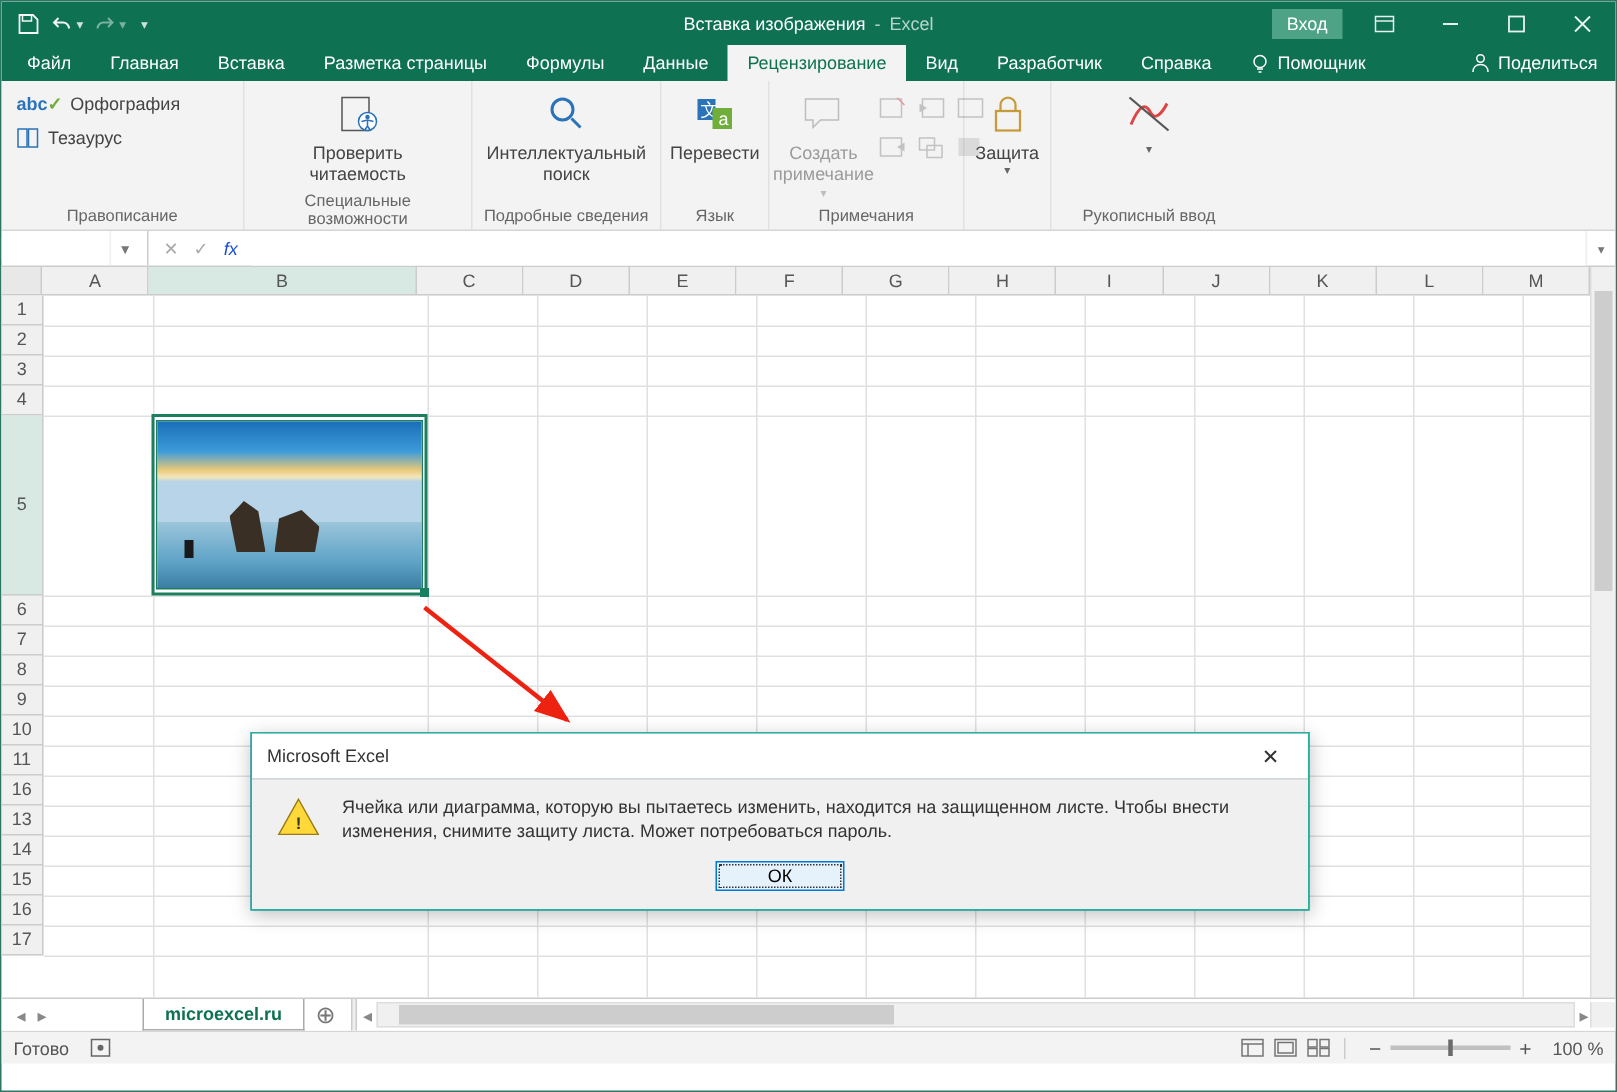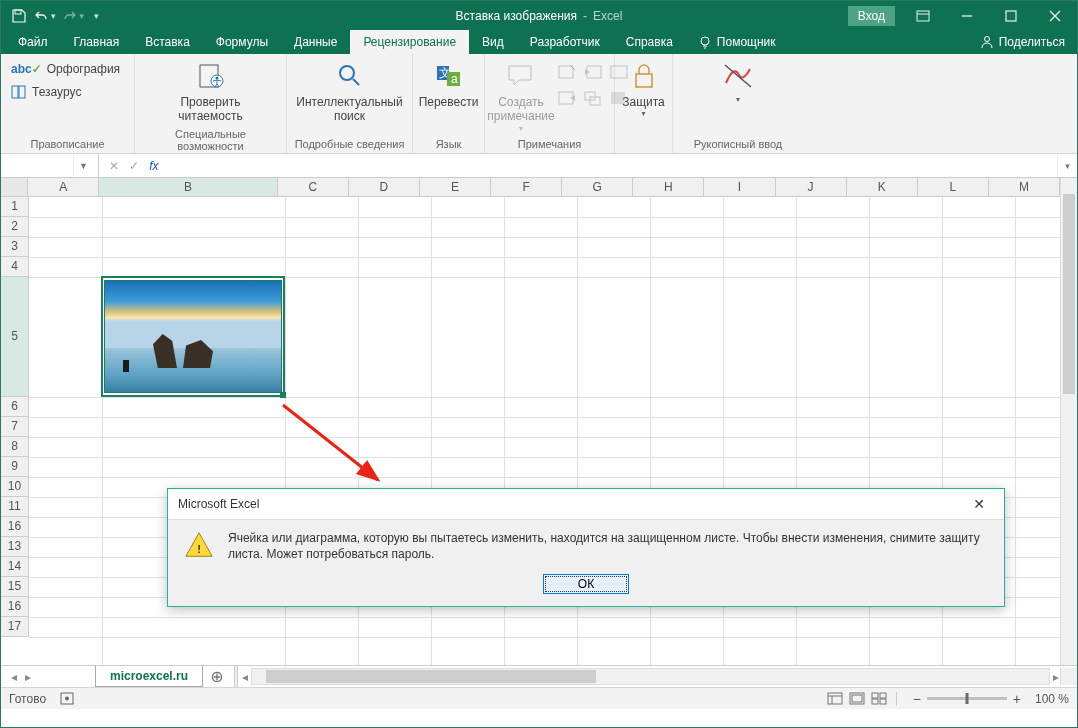--- a/index.html
+++ b/index.html
@@ -66,21 +66,21 @@
 .tab-div{width:4px;height:100%;border-left:1px solid #ccc;border-right:1px solid #ccc;background:#eee;margin:0 3px}
 .hscroll-track{flex:1;background:#f0f0f0;height:17px;margin:0 2px;position:relative;border:1px solid #ddd}
 .hscroll-track .thumb{position:absolute;left:14px;top:1px;bottom:1px;width:330px;background:#cdcdcd}
 .corner{width:17px;height:17px;background:#f0f0f0;border-left:1px solid #ddd}
 .statusbar{height:22px;background:#f3f3f3;border-top:1px solid #d5d5d5;display:flex;align-items:center;padding:0 8px;color:#555;font-size:11px}
 .statusbar .spacer{flex:1}
 .view-btn{width:22px;height:18px;display:flex;align-items:center;justify-content:center;color:#555;opacity:.8}
 .zoom{display:flex;align-items:center;gap:6px;margin-left:10px}
 .zoom-track{width:80px;height:3px;background:#c0c0c0;position:relative}
 .zoom-thumb{position:absolute;left:50%;top:-4px;width:3px;height:11px;background:#6b6b6b;transform:translateX(-50%)}
-.dialog{position:absolute;border:1px solid #27b39a;background:#0369a1;box-shadow:0 3px 12px rgba(0,0,0,.25);left:166px;top:487px;width:838px}
+.dialog{position:absolute;border:1px solid #27b39a;background:#0369a1;box-shadow:0 3px 12px rgba(0,0,0,.25);left:166px;top:487px;width:706px}
 .dlg-title{height:30px;display:flex;align-items:center;padding:0 10px;font-size:12px;color:#333;background:#fff}
 .dlg-close{margin-left:auto;width:30px;text-align:center;font-size:14px}
 .dlg-body{padding:10px 16px 4px;background:#f0f0f0;display:flex;gap:14px;border-top:1px solid #ddd}
 .warn-ico{width:30px;height:30px;flex-shrink:0}
 .dlg-text{color:#333;line-height:1.35;font-size:12px}
 .dlg-foot{background:#f0f0f0;padding:8px 0 12px;text-align:center}
 .ok-btn{display:inline-block;min-width:86px;padding:2px 0;border:1px solid #0078d7;background:#e5f1fb;text-align:center;outline:1px dotted #333;outline-offset:-3px}
 .arrow{position:absolute;pointer-events:none}
 svg{display:block}
 </style>
@@ -137,20 +137,21 @@
           <path d="M1 1l10 10M11 1L1 11" stroke="#fff" stroke-width="1.3"></path>
         </svg>
       </div>
   </div>
 </div>
 
 <div class="ribbon-tabs">
   <div class="r-tab">Файл</div>
   <div class="r-tab">Главная</div>
   <div class="r-tab">Вставка</div>
+  <div class="r-tab">Разметка страницы</div>
   <div class="r-tab">Формулы</div>
   <div class="r-tab">Данные</div>
   <div class="r-tab active">Рецензирование</div>
   <div class="r-tab">Вид</div>
   <div class="r-tab">Разработчик</div>
   <div class="r-tab">Справка</div>
   <div class="help-item">
       <svg width="14" height="14" viewBox="0 0 14 14">
         <circle cx="7" cy="6" r="4" fill="none" stroke="#fff"></circle>
         <path d="M5 11h4M6 13h2" stroke="#fff"></path>
@@ -161,21 +162,21 @@
   <div class="help-item">
       <svg width="14" height="14" viewBox="0 0 14 14">
         <circle cx="7" cy="4" r="2.5" fill="none" stroke="#fff"></circle>
         <path d="M2 13c0-3 2-5 5-5s5 2 5 5" fill="none" stroke="#fff"></path>
       </svg>
       <span>Поделиться</span>
     </div>
 </div>
 
 <div class="ribbon-body">
-  <div class="rgroup" style="width:134px">
+  <div class="rgroup" style="width:162px">
     <div class="rgroup-content">
         <div class="small-stack">
       <div class="small-btn">
             <span style="color:#2a73b8;font-weight:bold">abc<span style="color:#6fae3a">✓</span></span>
             <span>Орфография</span>
           </div>
       <div class="small-btn">
             <span>
               <svg width="16" height="14">
                 <rect x="1" y="1" width="6" height="12" fill="none" stroke="#2a73b8"></rect>

